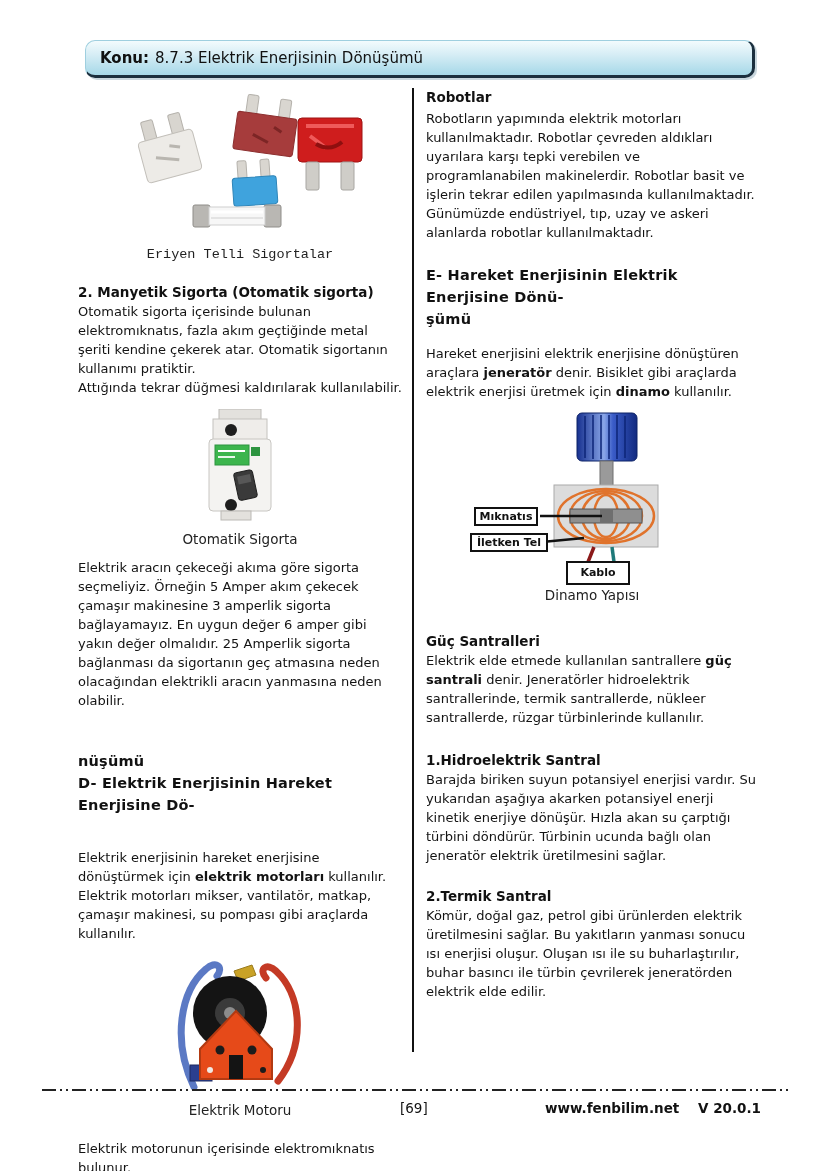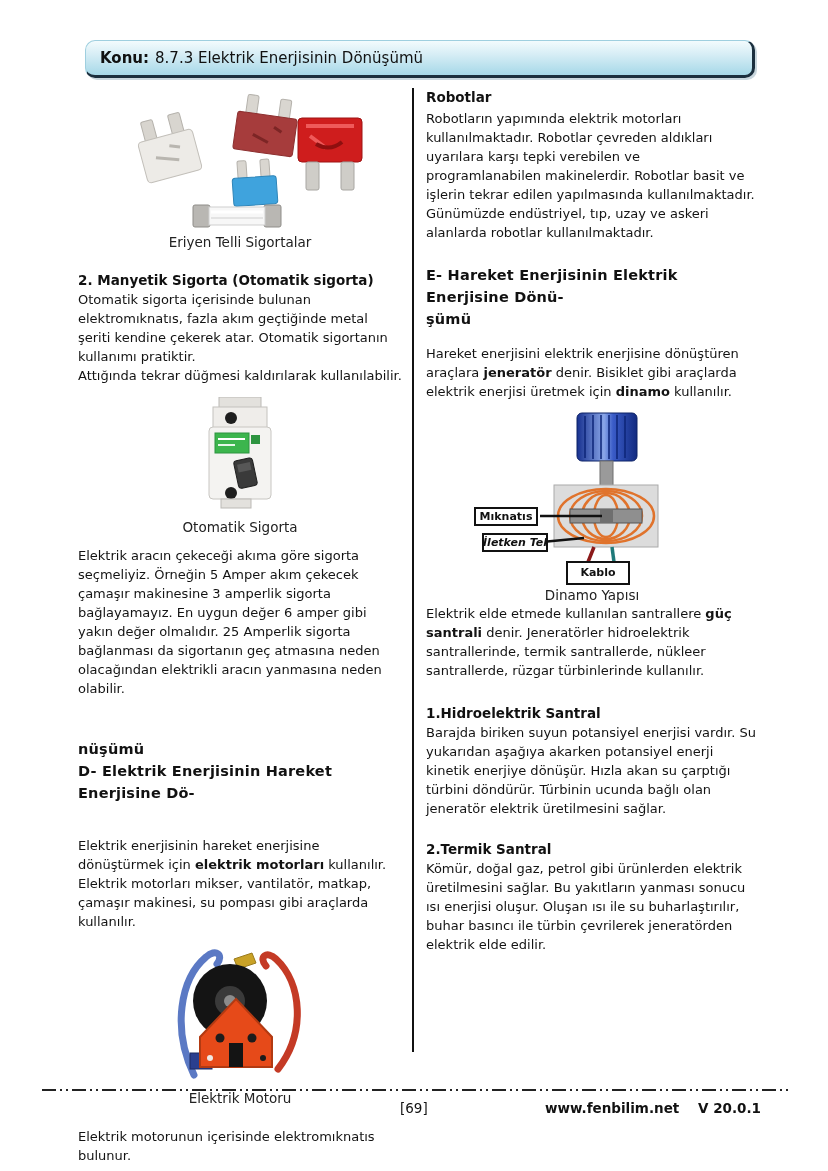--- a/index.html
+++ b/index.html
@@ -36,21 +36,21 @@
   }
 
   p, .para { font-size: 13px; line-height: 19px; color: #131313; text-align: left; }
   .h-bold { font-weight: bold; font-size: 13.5px; line-height: 19px; }
   .h-big  { font-weight: bold; font-size: 14.5px; line-height: 22px; letter-spacing: .2px; }
   .caption { text-align: center; font-size: 13.5px; line-height: 17px; color: #222; }
   .fig { display: flex; justify-content: center; }
 
   
   .fuses-fig      { margin-top: 6px; }
-  .fuses-caption  { margin-top: 2px; }
+  .fuses-caption  { margin-top: 14px; font-family: Liberation Mono, monospace; }
   .mag-heading    { margin-top: 20px; }
   .breaker-fig    { margin-top: 12px; }
   .breaker-caption{ margin-top: 10px; }
   .amper-para     { margin-top: 10px; }
   .d-heading      { margin-top: 40px; }
   .d-para1        { margin-top: 32px; }
   .motor-fig      { margin-top: 6px; }
   .motor-caption  { margin-top: 3px; }
   .motor-note     { margin-top: 20px; }
 
@@ -64,21 +64,21 @@
   .hydro-heading  { margin-top: 24px; }
   .thermal-heading{ margin-top: 22px; }
 
   .dyn-label {
     position: absolute; background: #fff; border: 2px solid #111;
     font-weight: bold; font-size: 11px; line-height: 14px;
     display: flex; align-items: center; justify-content: center;
     padding: 1px 0; white-space: nowrap;
   }
   .dyn-label-magnet { left: 12px;  top: 96px;  width: 64px; height: 19px; }
-  .dyn-label-wire   { left: 20px;   top: 122px; width: 66px; height: 19px; font-style: italic; }
+  .dyn-label-wire   { left: 8px;   top: 122px; width: 78px; height: 19px; }
   .dyn-label-cable  { left: 104px; top: 150px; width: 64px; height: 24px; }
 
   
   .footer-line {
     position: absolute; left: 42px; right: 40px; top: 1089px; height: 2px;
     background: repeating-linear-gradient(to right,
       #222 0 14px, transparent 14px 18px,
       #222 18px 20px, transparent 20px 24px,
       #222 24px 26px, transparent 26px 30px);
   }
@@ -256,20 +256,21 @@
         <path d="M132,136 L126,151" stroke="#8b1a1a" stroke-width="3.5" fill="none"></path>
         <path d="M150,136 L152,151" stroke="#1f7a7a" stroke-width="3.5" fill="none"></path>
       </svg>
       <div class="dyn-label dyn-label-magnet">Mıknatıs</div>
       <div class="dyn-label dyn-label-wire">İletken Tel</div>
       <div class="dyn-label dyn-label-cable">Kablo</div>
     </div>
     <div class="caption dynamo-caption">Dinamo Yapısı</div>
 
 
+    <div class="h-bold power-heading">Güç Santralleri</div>
     <p>
       <span>Elektrik elde etmede kullanılan santrallere </span><b>güç santrali</b><span> denir. Jeneratörler hidroelektrik santrallerinde, termik santrallerde, nükleer santrallerde, rüzgar türbinlerinde kullanılır.</span>
     </p>
 
     <div class="h-bold hydro-heading">1.Hidroelektrik Santral</div>
     <p>Barajda biriken suyun potansiyel enerjisi vardır. Su yukarıdan aşağıya akarken potansiyel enerji kinetik enerjiye dönüşür. Hızla akan su çarptığı türbini döndürür. Türbinin ucunda bağlı olan jeneratör elektrik üretilmesini sağlar.</p>
 
     <div class="h-bold thermal-heading">2.Termik Santral</div>
     <p>Kömür, doğal gaz, petrol gibi ürünlerden elektrik üretilmesini sağlar. Bu yakıtların yanması sonucu ısı enerjisi oluşur. Oluşan ısı ile su buharlaştırılır, buhar basıncı ile türbin çevrilerek jeneratörden elektrik elde edilir.</p>
   </div>

